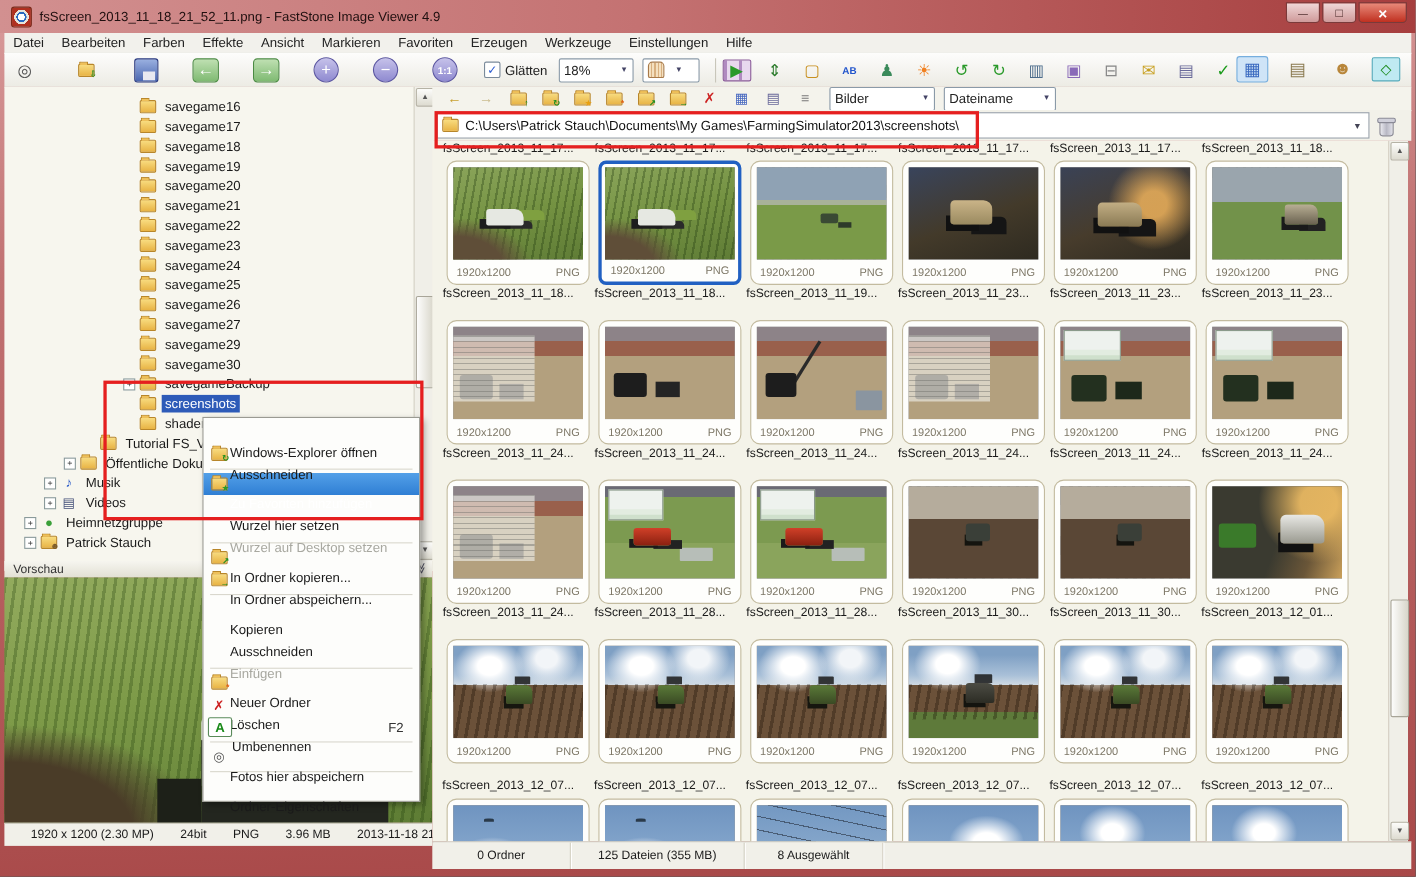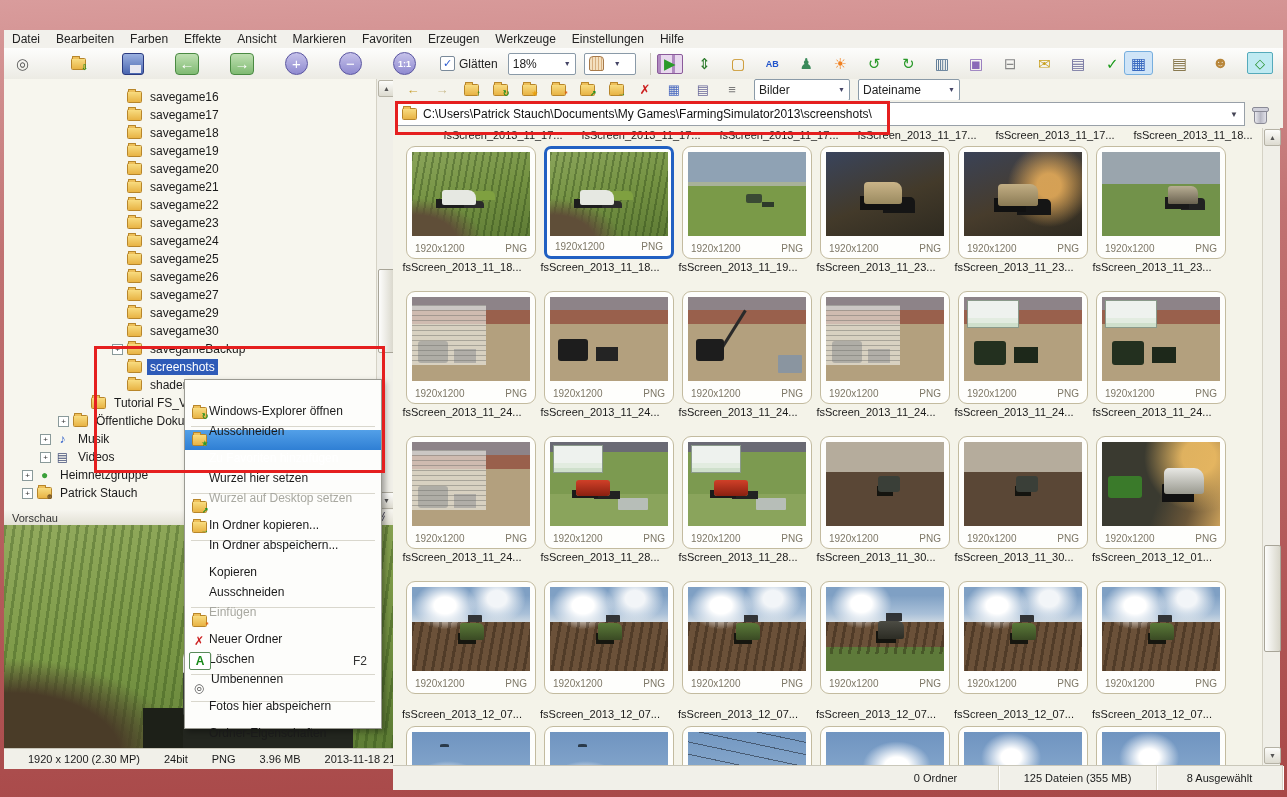--- a/index.html
+++ b/index.html
@@ -210,33 +210,42 @@
   #status-left1{position:absolute;left:4px;top:748px;width:389px;height:20px;background:#f1f0e9;
     border-top:1px solid #c9c7ba;display:flex;align-items:center;font-size:11px;color:#1a1a1a;white-space:nowrap;overflow:hidden;}
   #status-left1 span{margin-left:24px;}
   #status-left1 .ratio{color:#00807a;font-weight:bold;}
   .mini-teal{width:12px;height:12px;border:1px solid #1a8a8a;background:#cfe8e8;margin-left:6px;flex:0 0 auto;border-radius:2px;}
   .mini-teal.dashed{border-style:dashed;}
   #status-left2{position:absolute;left:4px;top:768px;width:389px;height:21px;background:#f1f0e9;
     border-top:1px solid #d5d2c5;display:flex;align-items:center;font-size:12px;color:#1a1a1a;}
   #status-left2 span{margin-left:6px;white-space:nowrap;}
   #status-right{position:absolute;left:393px;top:765px;width:890px;height:24px;background:#f1f0e9;
-    border-top:1px solid #c9c7ba;display:flex;align-items:center;font-size:11px;color:#1a1a1a;justify-content:flex-end;}
+    border-top:1px solid #c9c7ba;display:flex;align-items:center;font-size:11px;color:#1a1a1a;}
   .sr-cell{height:100%;display:flex;align-items:center;justify-content:center;border-right:1px solid #d5d2c5;
     box-shadow:1px 0 0 #fff;}
   
   .annotation{position:absolute;border:3px solid #e51f1f;z-index:60;pointer-events:none;}
   #ann-address{left:395px;top:101px;width:489px;height:28px;}
   #ann-menu{left:94px;top:346px;width:285px;height:121px;}
 </style>
 </head>
 <body>
 
 <div id="stage">
 
+  <div id="titlebar">
+    <div id="app-icon"></div>
+    <div id="title-text">fsScreen_2013_11_18_21_52_11.png  -  FastStone Image Viewer 4.9</div>
+    <div id="win-buttons">
+      <div class="wbtn btn-min"></div>
+      <div class="wbtn btn-max"></div>
+      <div class="wbtn close btn-close"></div>
+    </div>
+  </div>
 
   <div id="menubar">
       <span class="menu-item">Datei</span>
       <span class="menu-item">Bearbeiten</span>
       <span class="menu-item">Farben</span>
       <span class="menu-item">Effekte</span>
       <span class="menu-item">Ansicht</span>
       <span class="menu-item">Markieren</span>
       <span class="menu-item">Favoriten</span>
       <span class="menu-item">Erzeugen</span>
@@ -576,21 +585,21 @@
   <div id="address-row">
     <div id="address-bar">
       <span class="ficon"></span>
       <span class="path">C:\Users\Patrick Stauch\Documents\My Games\FarmingSimulator2013\screenshots\</span>
       <span class="drop">▼</span>
     </div>
     <div id="trash-btn"></div>
   </div>
 
   <div id="thumb-area">
-      <div class="thumb-label-row" style="top: 1px; left: 0px; justify-content: flex-end;">
+      <div class="thumb-label-row" style="top: 1px; left: 0px;">
         <div class="thumb-label">fsScreen_2013_11_17...</div>
         <div class="thumb-label">fsScreen_2013_11_17...</div>
         <div class="thumb-label">fsScreen_2013_11_17...</div>
         <div class="thumb-label">fsScreen_2013_11_17...</div>
         <div class="thumb-label">fsScreen_2013_11_17...</div>
         <div class="thumb-label">fsScreen_2013_11_18...</div>
       </div>
       <div class="thumb-card" style="left: 13px; top: 18px;">
         <div class="thumb-img">
           <div class="sc sc-cornfield"></div>

